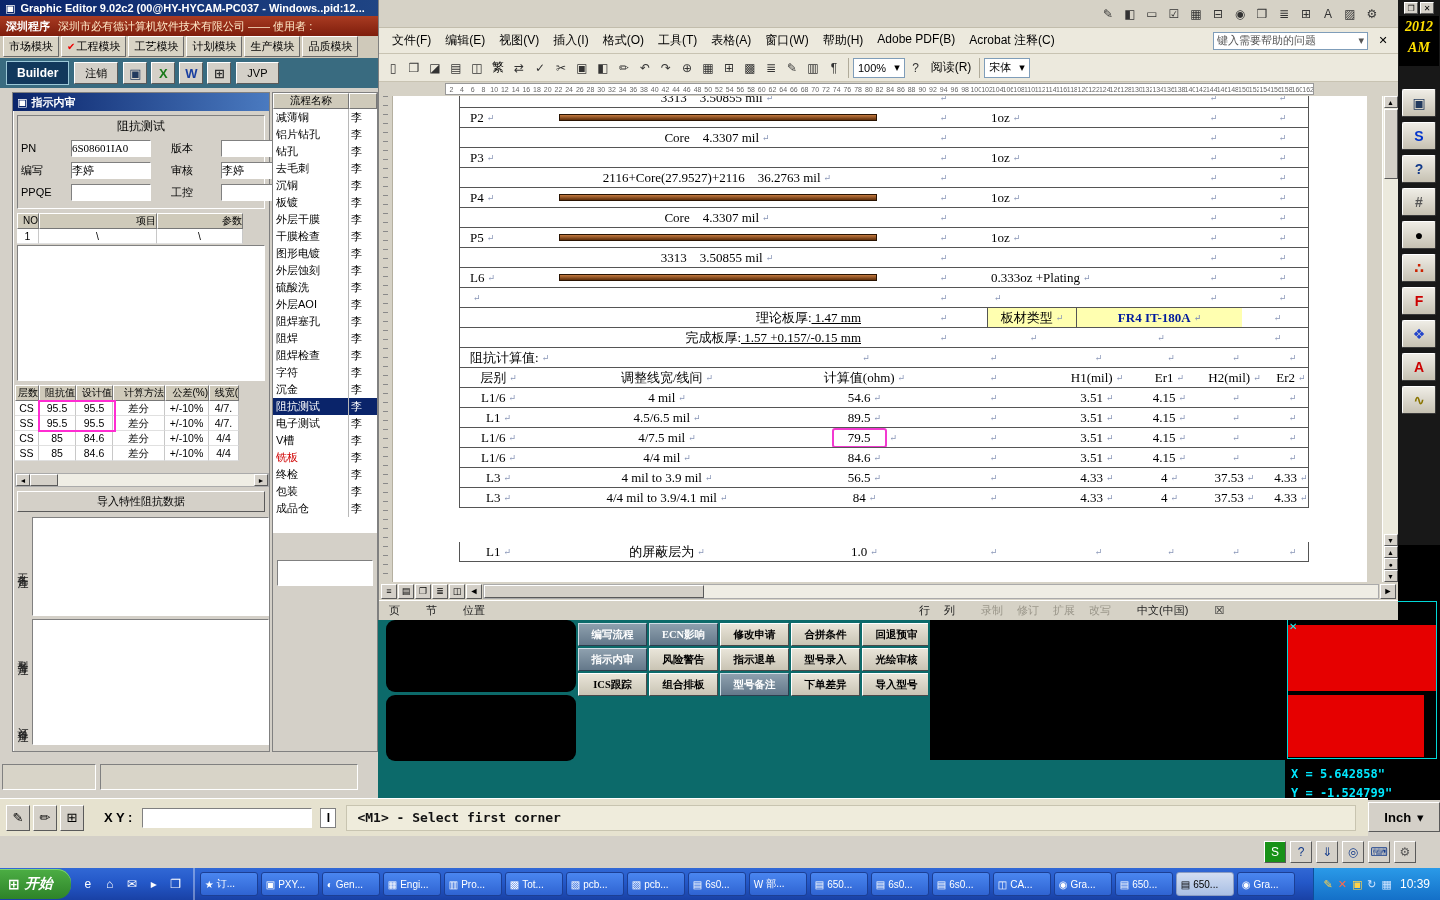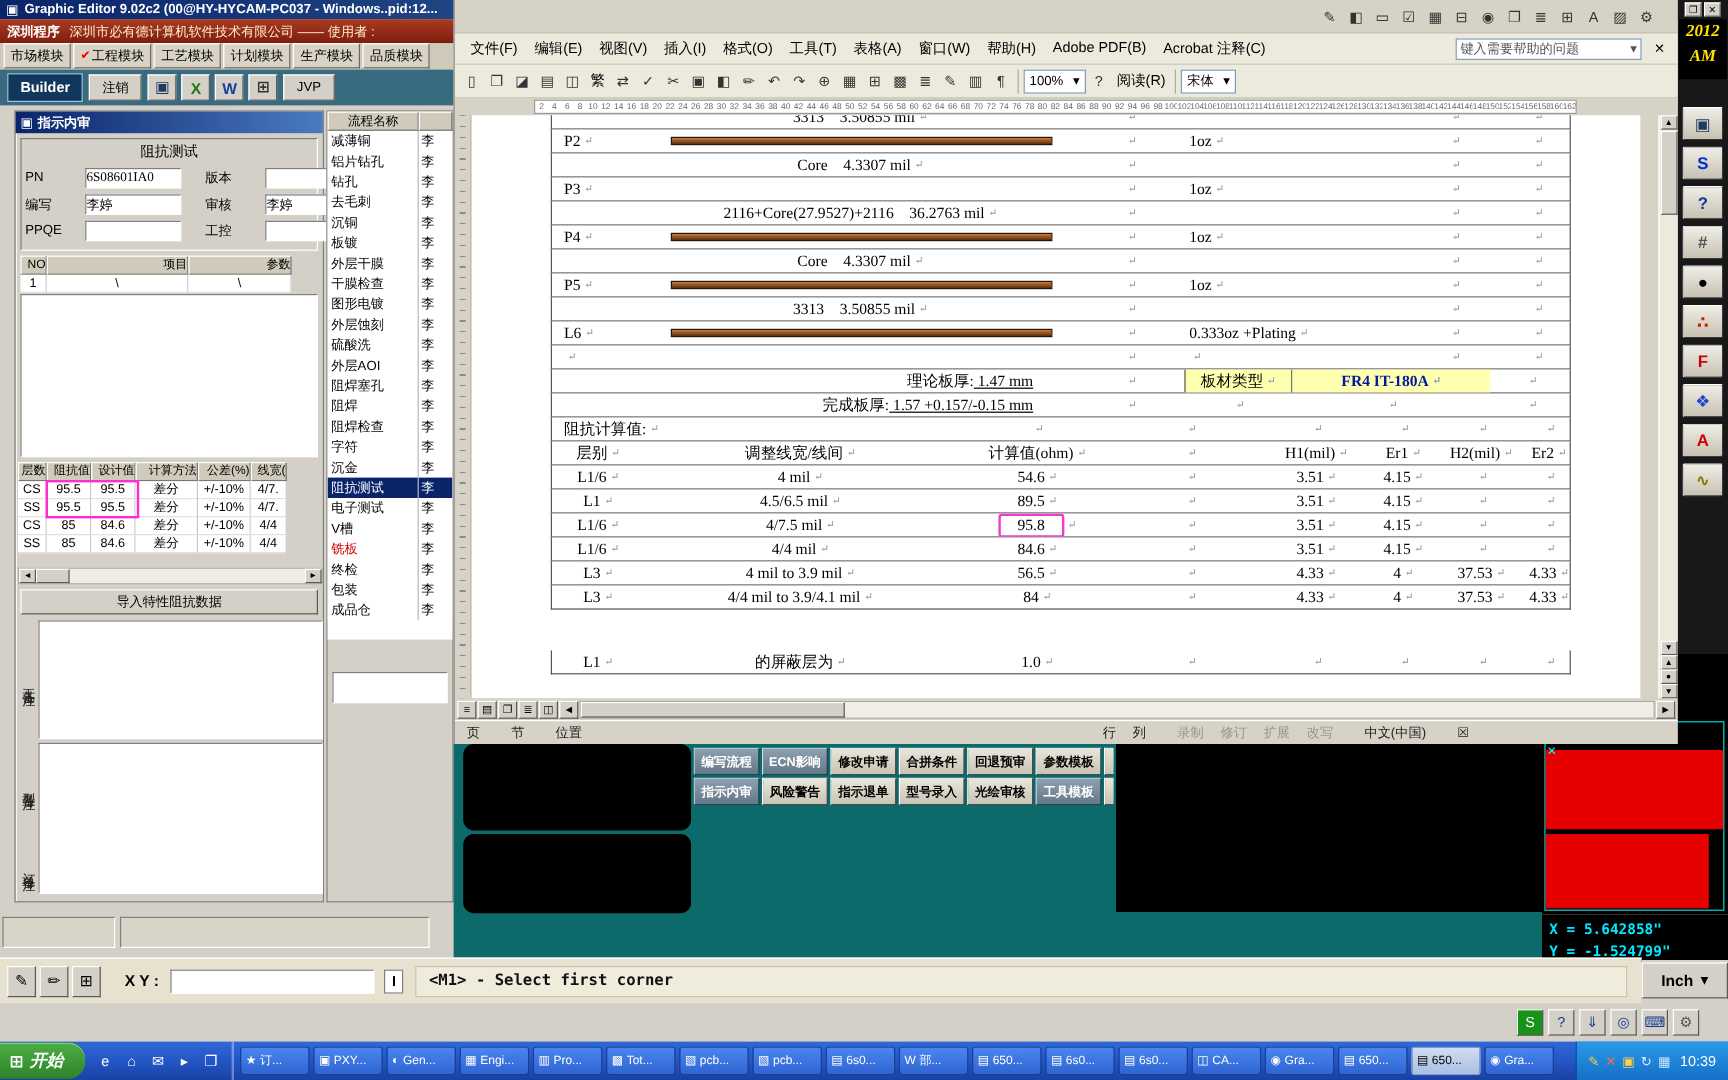--- a/index.html
+++ b/index.html
@@ -58,21 +58,21 @@
 .prow.red .pname{color:#d00000}
 #proc-box{position:absolute;left:4px;top:467px;width:96px;height:26px}
 
 .strip{position:absolute;top:764px;height:26px;border:1px solid;border-color:#808080 #fff #fff #808080;background:#d8d4c8}
 
 #bottom-band{left:378px;top:620px;width:907px;height:178px;background:#0c6a6a}
 .blob{position:absolute;background:#000;border-radius:9px}
 #band-black-right{position:absolute;left:552px;top:-2px;width:355px;height:142px;background:#000}
 #btn-grid{position:absolute;left:198px;top:0px;width:354px;height:136px;overflow:hidden;background:#0c6a6a;padding:3px 2px}
 .grow{display:flex;margin-bottom:2px;overflow:hidden}
-.gbtn{width:55px;height:23px;margin-right:2px;flex:none;font-size:10.5px;font-weight:bold;font-family:Liberation Sans, sans-serif;color:#000;background:linear-gradient(#e9e5d9,#c9c4b4);border:1px solid;border-color:#fff #4a4a4a #4a4a4a #fff;overflow:hidden;white-space:nowrap}
+.gbtn{width:69px;height:23px;margin-right:2px;flex:none;font-size:10.5px;font-weight:bold;font-family:Liberation Serif, serif;color:#000;background:linear-gradient(#e9e5d9,#c9c4b4);border:1px solid;border-color:#fff #4a4a4a #4a4a4a #fff;overflow:hidden;white-space:nowrap}
 .gbtn.dark{background:linear-gradient(#8ea0ae,#64788a);color:#fff;border-color:#cfdde6 #2c3e4e #2c3e4e #cfdde6}
 .gbtn.boldw{background:#f7f6f0}
 
 #pcb-panel{left:1285px;top:545px;width:155px;height:217px;background:#000}
 #pcb-outline{position:absolute;left:2px;top:56px;width:150px;height:158px;border:1px solid #00d9d9}
 #pcb-red1{position:absolute;left:3px;top:80px;width:148px;height:66px;background:#e60000}
 #pcb-red2{position:absolute;left:3px;top:150px;width:136px;height:62px;background:#e60000}
 #pcb-marker{position:absolute;left:4px;top:76px;color:#0ff;font-size:10px}
 #coords-panel{left:1285px;top:762px;width:155px;height:40px;background:#000;color:#00e8ff;font-family:"DejaVu Sans Mono",monospace;font-weight:bold;font-size:12px;line-height:1.55;padding:3px 6px;white-space:pre}
 
@@ -427,20 +427,28 @@
           <button class="gbtn">工</button>
         </div>
         <div class="grow">
           <button class="gbtn dark">指示内审</button>
           <button class="gbtn">风险警告</button>
           <button class="gbtn">指示退单</button>
           <button class="gbtn">型号录入</button>
           <button class="gbtn">光绘审核</button>
           <button class="gbtn dark">工具模板</button>
           <button class="gbtn">工</button>
+        </div>
+        <div class="grow">
+          <button class="gbtn">ICS跟踪</button>
+          <button class="gbtn">组合排板</button>
+          <button class="gbtn dark">型号备注</button>
+          <button class="gbtn">下单差异</button>
+          <button class="gbtn">导入型号</button>
+          <button class="gbtn">自定义图</button>
         </div>
       </div>
   </div>
 
   <div id="pcb-panel" class="abs">
     <div id="pcb-outline"></div>
     <div id="pcb-red1"></div>
     <div id="pcb-red2"></div>
     <div id="pcb-marker">✕</div>
   </div>
@@ -771,21 +779,21 @@
             <span class="dcell pil">89.5</span>
             <span class="dcell pil"></span>
             <span class="dcell pil">3.51</span>
             <span class="dcell pil">4.15</span>
             <span class="dcell pil"></span>
             <span class="dcell pil"></span>
           </div>
           <div class="drow" style="grid-template-columns: 77px 260px 135px 120px 90px 55px 75px 38px;">
             <span class="dcell pil">L1/6</span>
             <span class="dcell pil">4/7.5 mil</span>
-            <span class="dcell pil"><span class="hlbox">95.8</span></span>
+            <span class="dcell pil"><span class="hlbox">79.5</span></span>
             <span class="dcell pil"></span>
             <span class="dcell pil">3.51</span>
             <span class="dcell pil">4.15</span>
             <span class="dcell pil"></span>
             <span class="dcell pil"></span>
           </div>
           <div class="drow" style="grid-template-columns: 77px 260px 135px 120px 90px 55px 75px 38px;">
             <span class="dcell pil">L1/6</span>
             <span class="dcell pil">4/4 mil</span>
             <span class="dcell pil">84.6</span>

